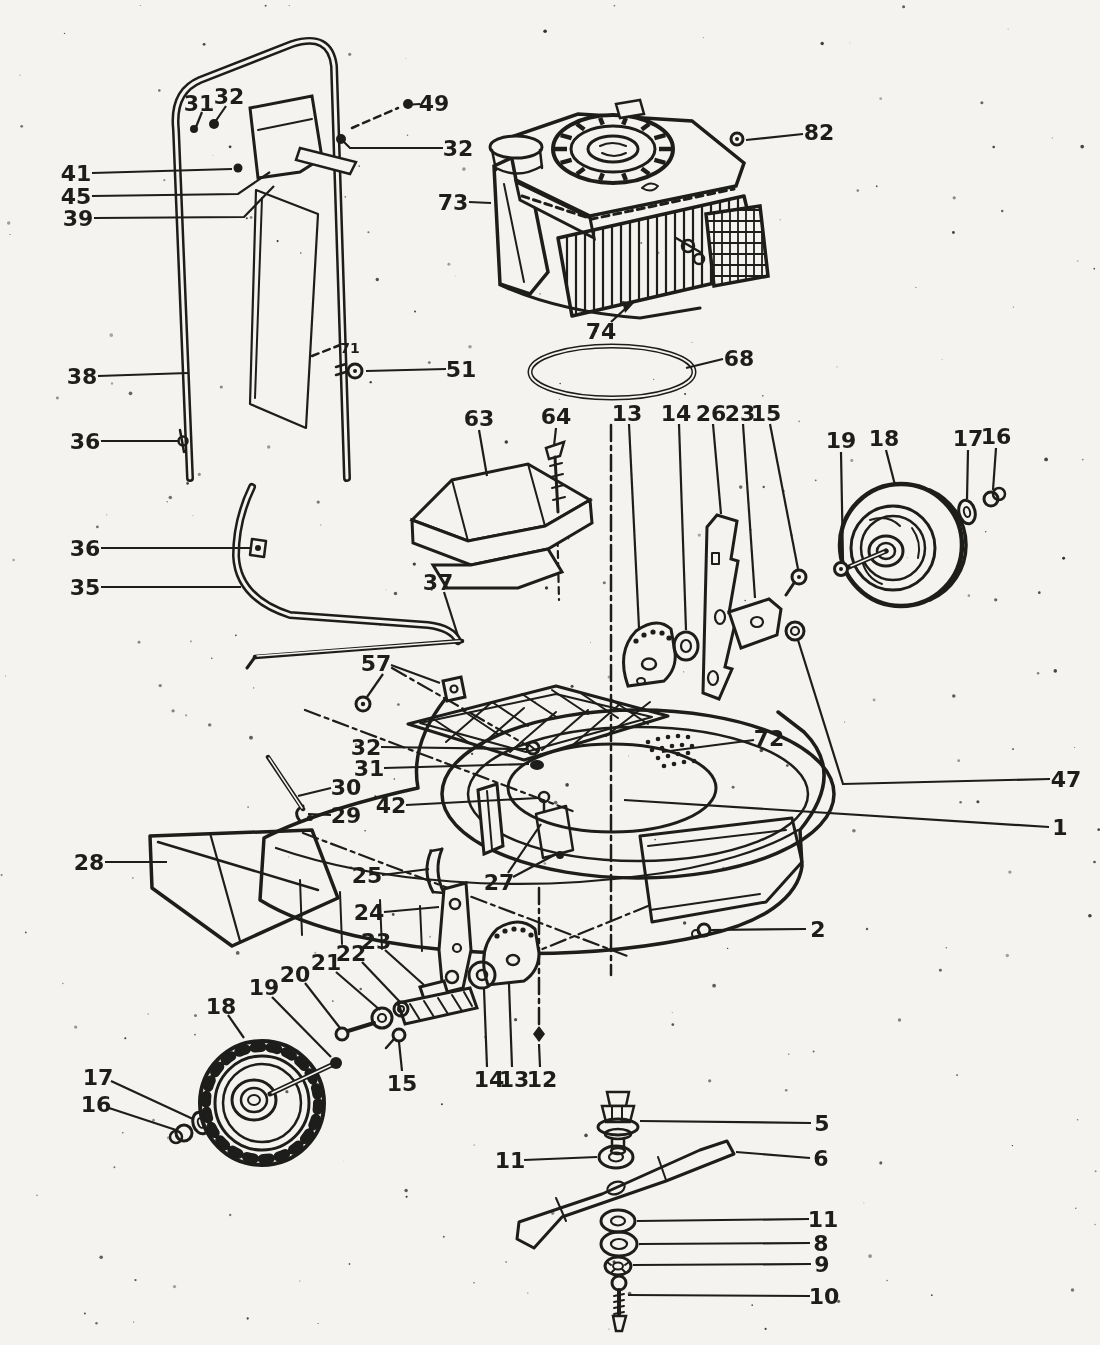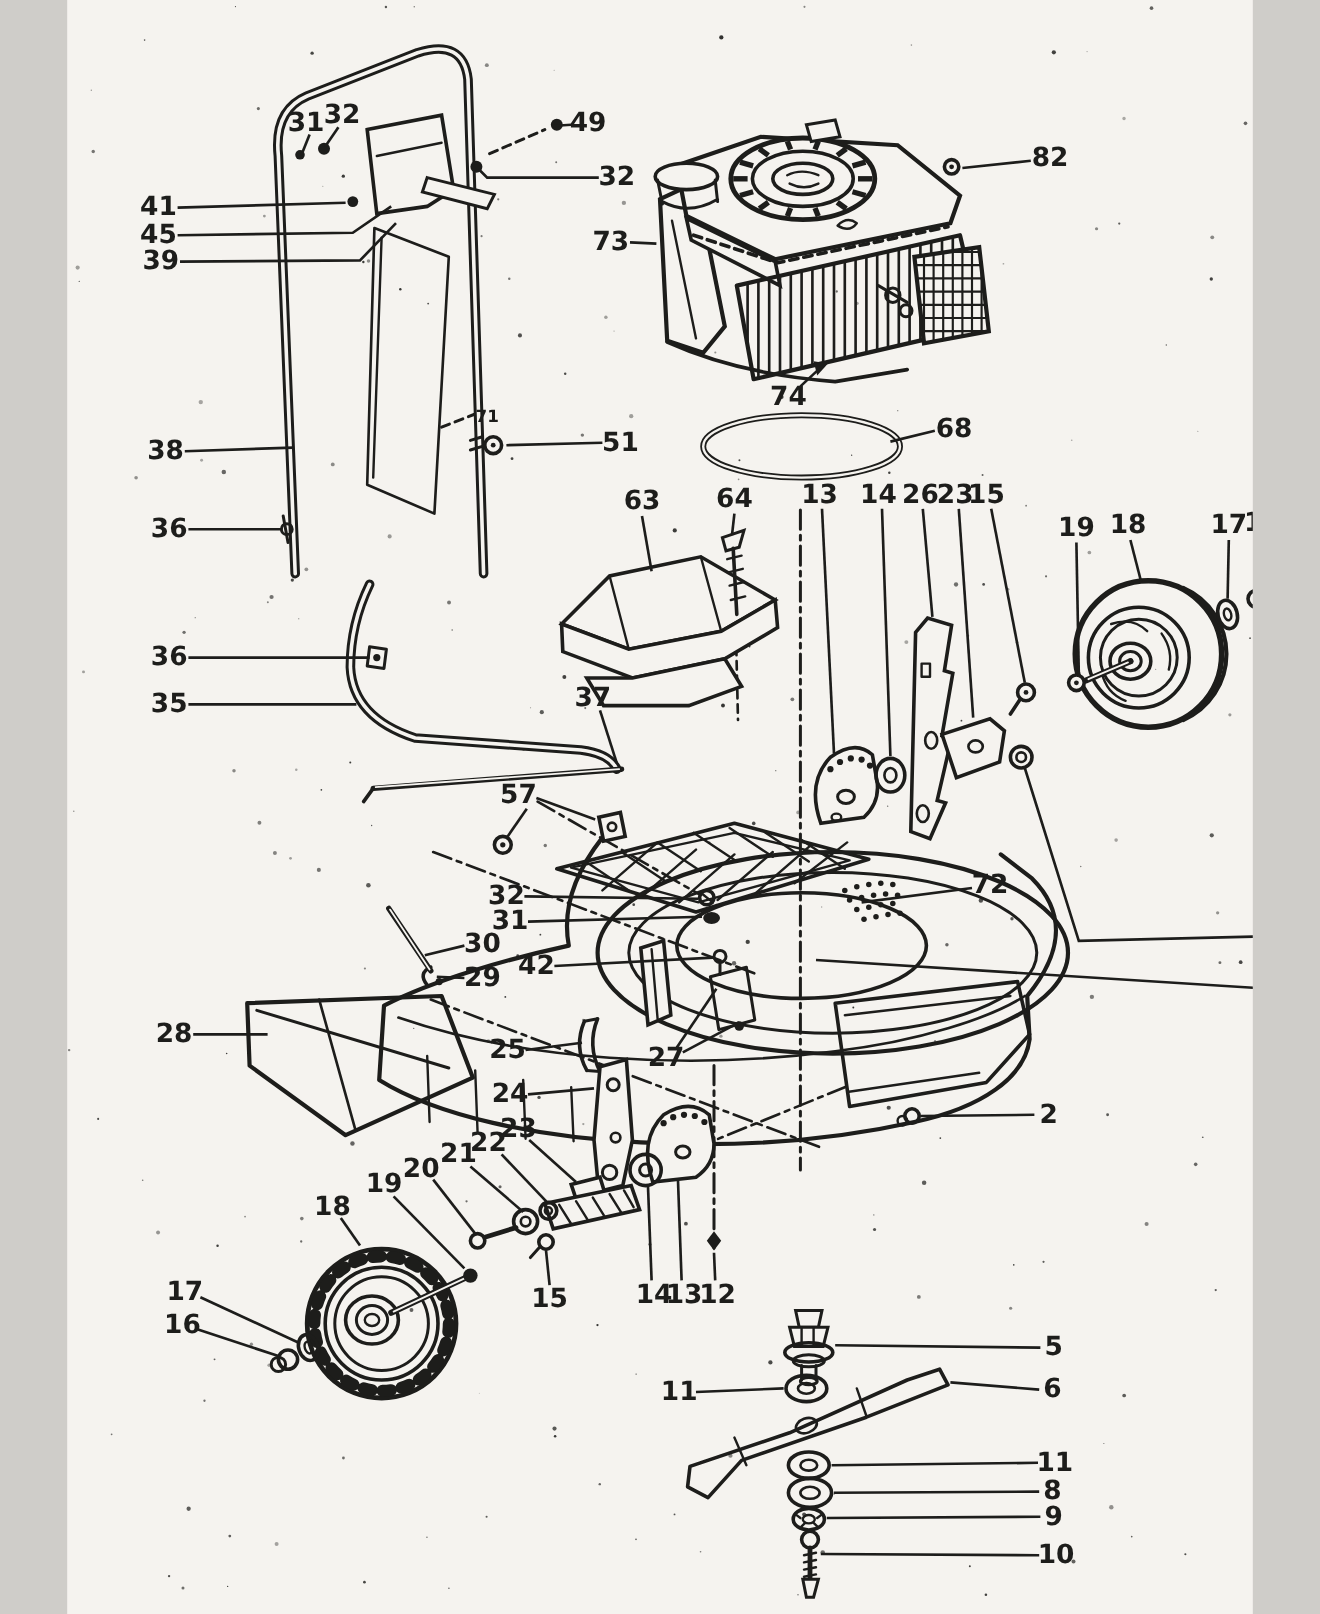--- a/index.html
+++ b/index.html
@@ -1,17 +1,17 @@
 <!DOCTYPE html>
 <html style="--ink: #1d1d1b; --paper: #f5f3ef;"><head>
 <meta charset="utf-8">
 <style>
   :root{--ink:#1d1d1b;--paper:#f5f3ef;}
   html,body{margin:0;padding:0;background:#cfcdc9;}
-  .page{width:988px;height:1345px;margin:0 auto;background:var(--paper);position:relative;overflow:hidden;}
+  .page{width:1100px;height:1345px;margin:0 auto;background:var(--paper);position:relative;overflow:hidden;}
   svg{display:block;font-family:"DejaVu Sans",sans-serif;}
   .ln{fill:none;stroke:var(--ink);stroke-width:3;stroke-linecap:round;stroke-linejoin:round;}
   .w15{stroke-width:1.5}.w2{stroke-width:2}.w22{stroke-width:2.2}.w25{stroke-width:2.5}
   .w3{stroke-width:3}.w35{stroke-width:3.5}.w4{stroke-width:4}.w45{stroke-width:4.5}
   .w5{stroke-width:5}.w8{stroke-width:8}.w10{stroke-width:10}
   .paper{stroke:var(--paper);}
   .fill{fill:var(--ink);stroke:none;}
   .face{fill:var(--paper);stroke:var(--ink);}
   .dash{stroke-dasharray:16 5 4 5;}
   .dash2{stroke-dasharray:7 5;}

